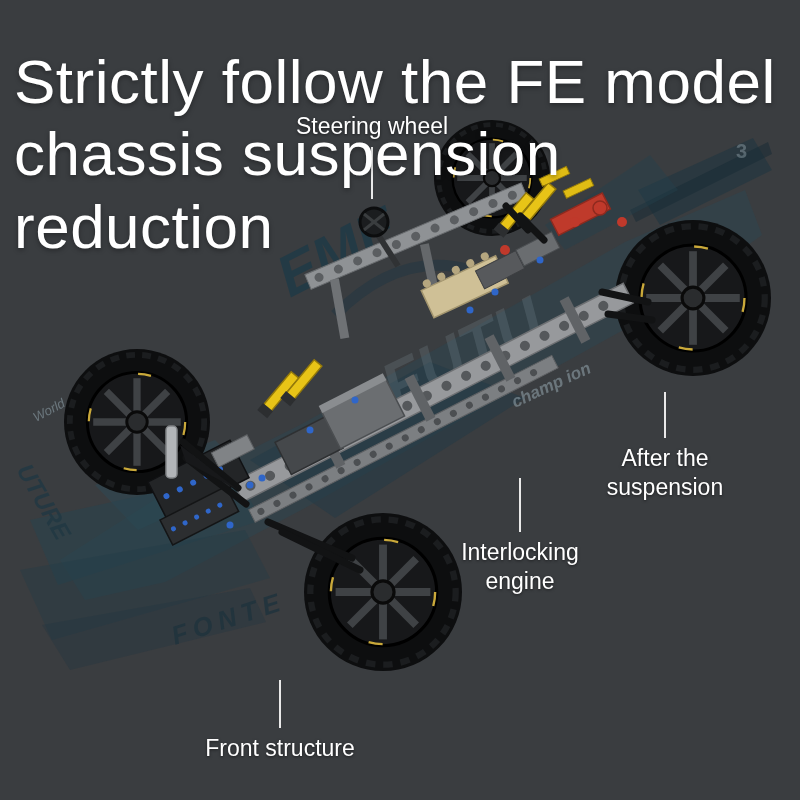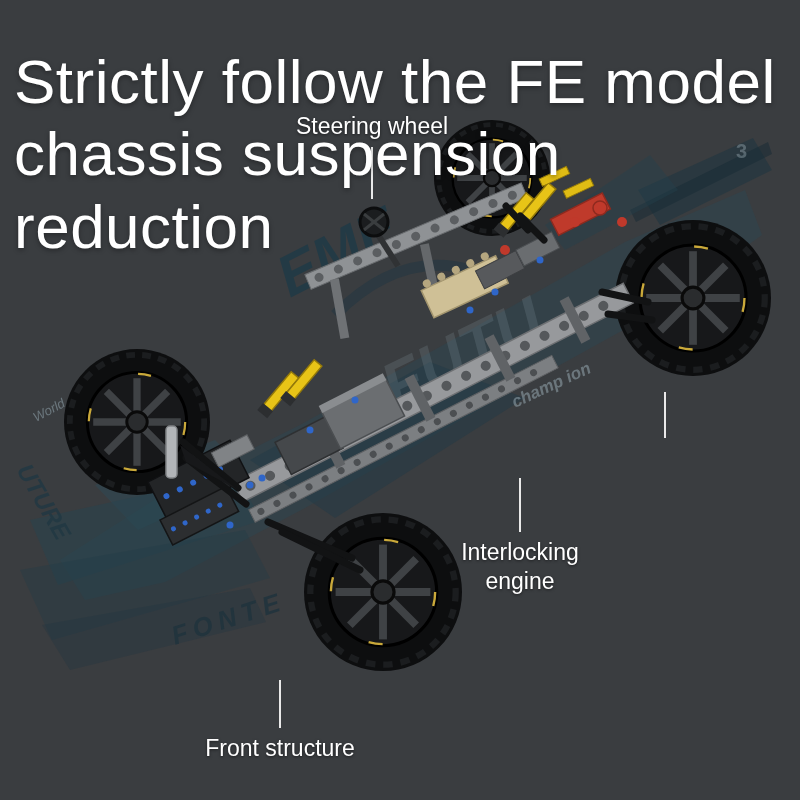--- a/index.html
+++ b/index.html
@@ -240,20 +240,21 @@
 
   <div class="callout" id="callout-steering">
     <div class="label">Steering wheel</div>
     <div class="gap"></div>
     <div class="vline"></div>
   </div>
 
   <div class="callout" id="callout-after">
     <div class="vline"></div>
     <div class="gap"></div>
+    <div class="label">After the suspension</div>
   </div>
 
   <div class="callout" id="callout-engine">
     <div class="vline"></div>
     <div class="gap"></div>
     <div class="label">Interlocking engine</div>
   </div>
 
   <div class="callout" id="callout-front">
     <div class="vline"></div>

